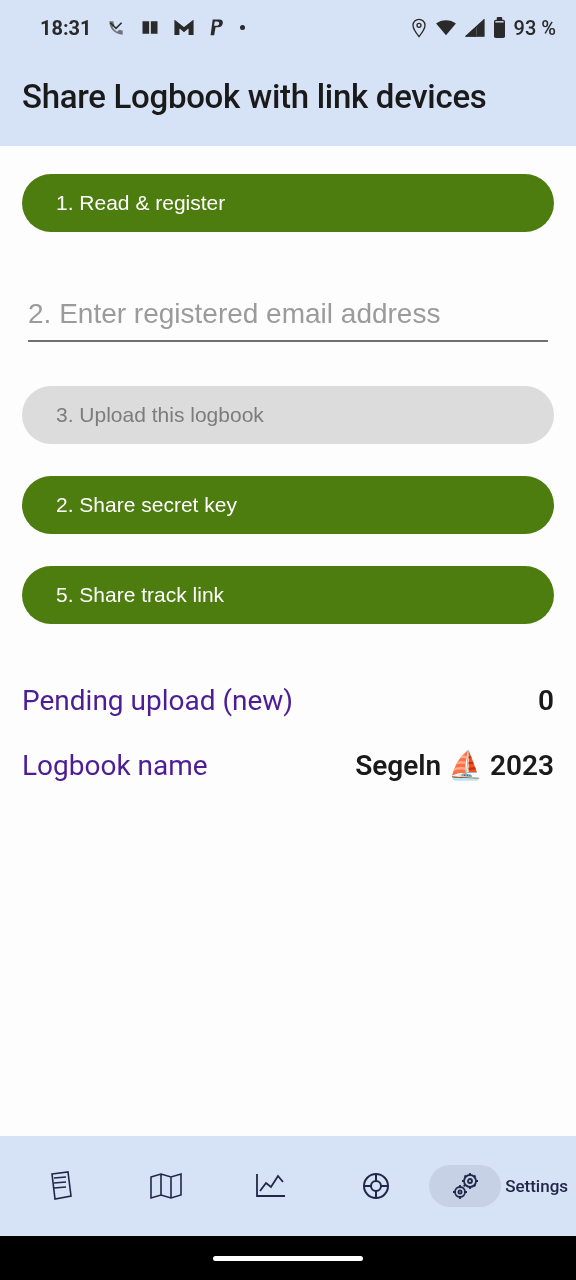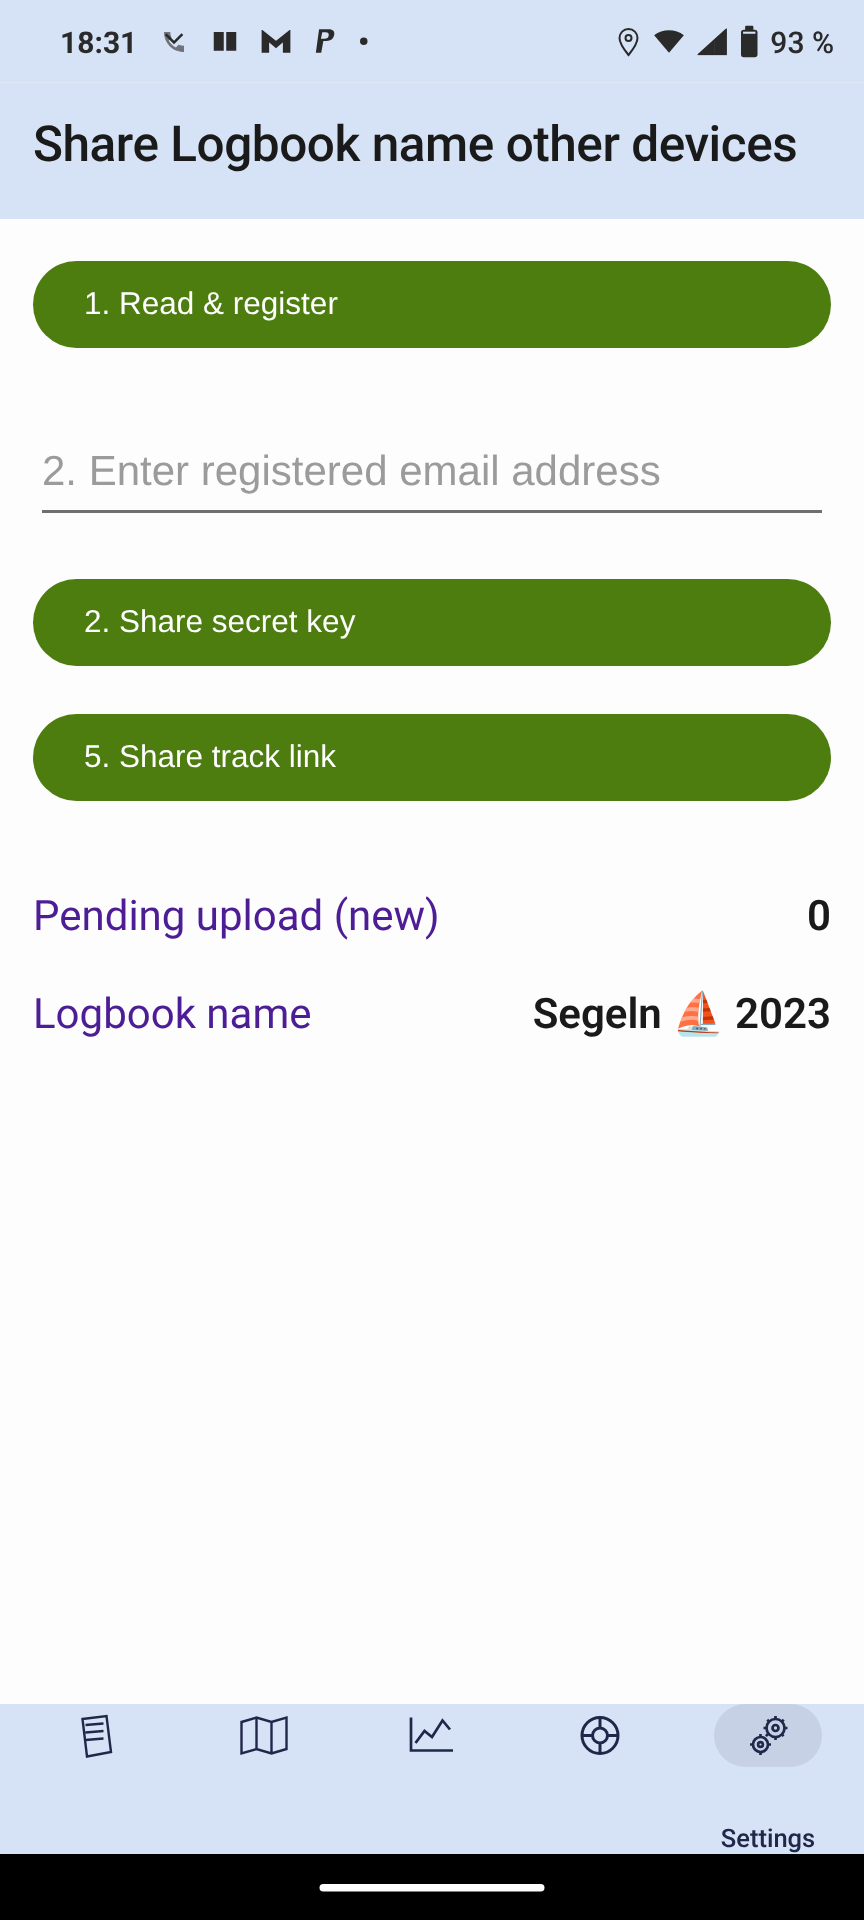--- a/index.html
+++ b/index.html
@@ -106,23 +106,23 @@
     height: 100px;
     background: #d6e2f5;
     display: flex;
     align-items: center;
     justify-content: space-around;
     padding: 0 8px;
   }
   .nav-item {
     flex: 1;
     display: flex;
-    flex-direction: column;
+    flex-direction: row;
     align-items: center;
-    justify-content: space-between;
+    justify-content: center;
     gap: 4px;
     color: #20284a;
     font-size: 17px;
     position: relative;
     height: 100%;
   }
   .nav-item.active .nav-icon-wrap {
     background: #c6d1e6;
     border-radius: 22px;
     padding: 6px 20px;
@@ -203,31 +203,32 @@
           <rect x="1" y="3" width="12" height="20" rx="2" fill="#2a2a2a"></rect>
           <rect x="4" y="0" width="6" height="4" rx="1" fill="#2a2a2a"></rect>
           <rect x="2.5" y="4.5" width="9" height="1.5" fill="#d6e2f5"></rect>
         </svg>
     </span>
     <span>93 %</span>
   </div>
 </div>
 
 <div class="header">
-  <h1>Share Logbook name other devices</h1>
+  <h1>Share Logbook with link devices</h1>
 </div>
 
 <div class="content">
 
   <button class="pill-btn">1. Read &amp; register</button>
 
   <div class="input-row">
     <input class="email-input" type="text" placeholder="2. Enter registered email address" style="">
   </div>
 
+  <button class="pill-btn disabled">3. Upload this logbook</button>
 
   <button class="pill-btn">2. Share secret key</button>
 
   <button class="pill-btn">5. Share track link</button>
 
   <div class="info-row">
     <span class="info-label">Pending upload (new)</span>
     <span class="info-value">0</span>
   </div>
 

